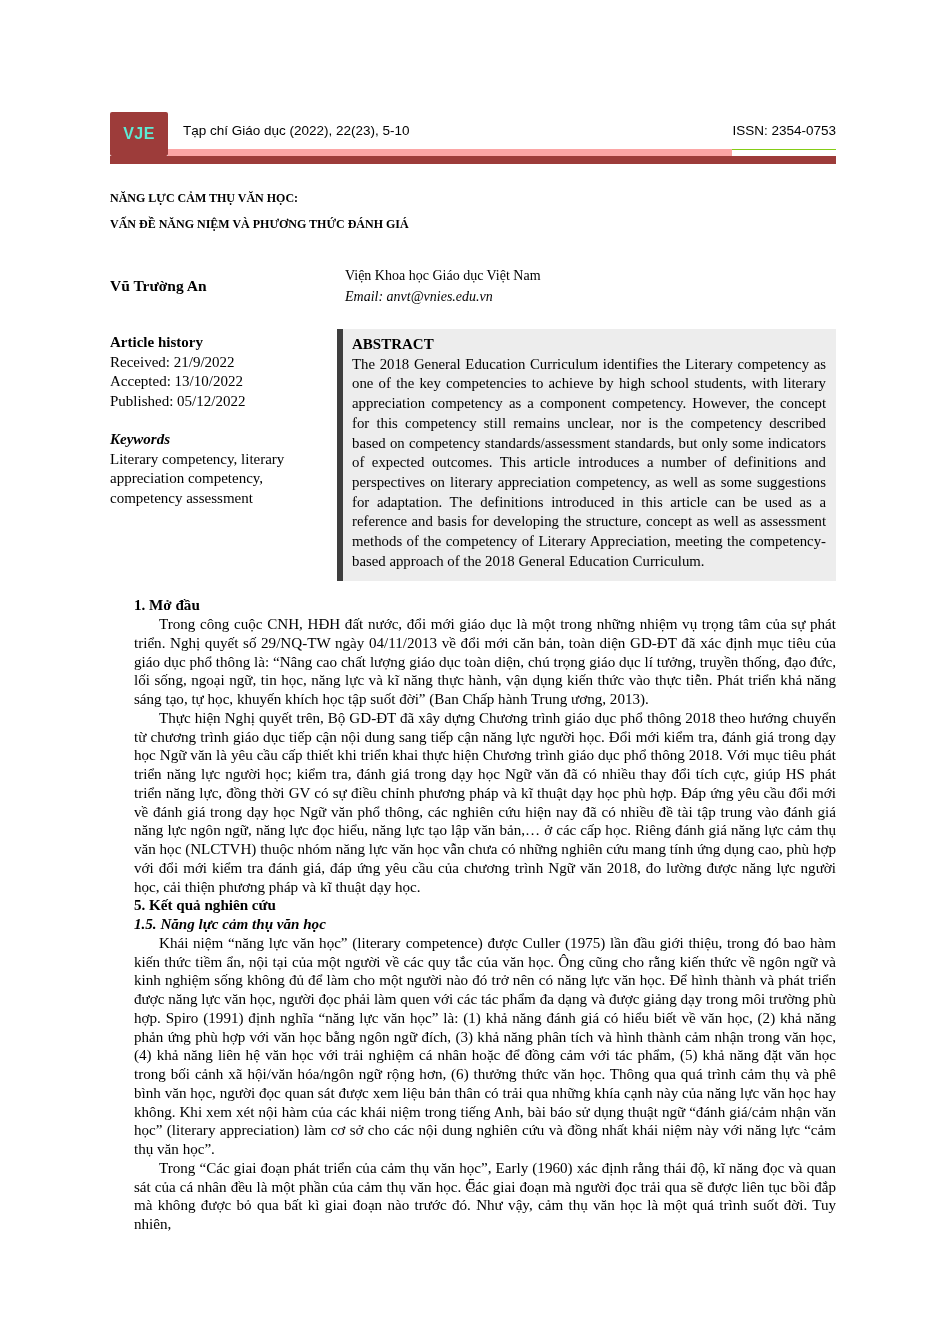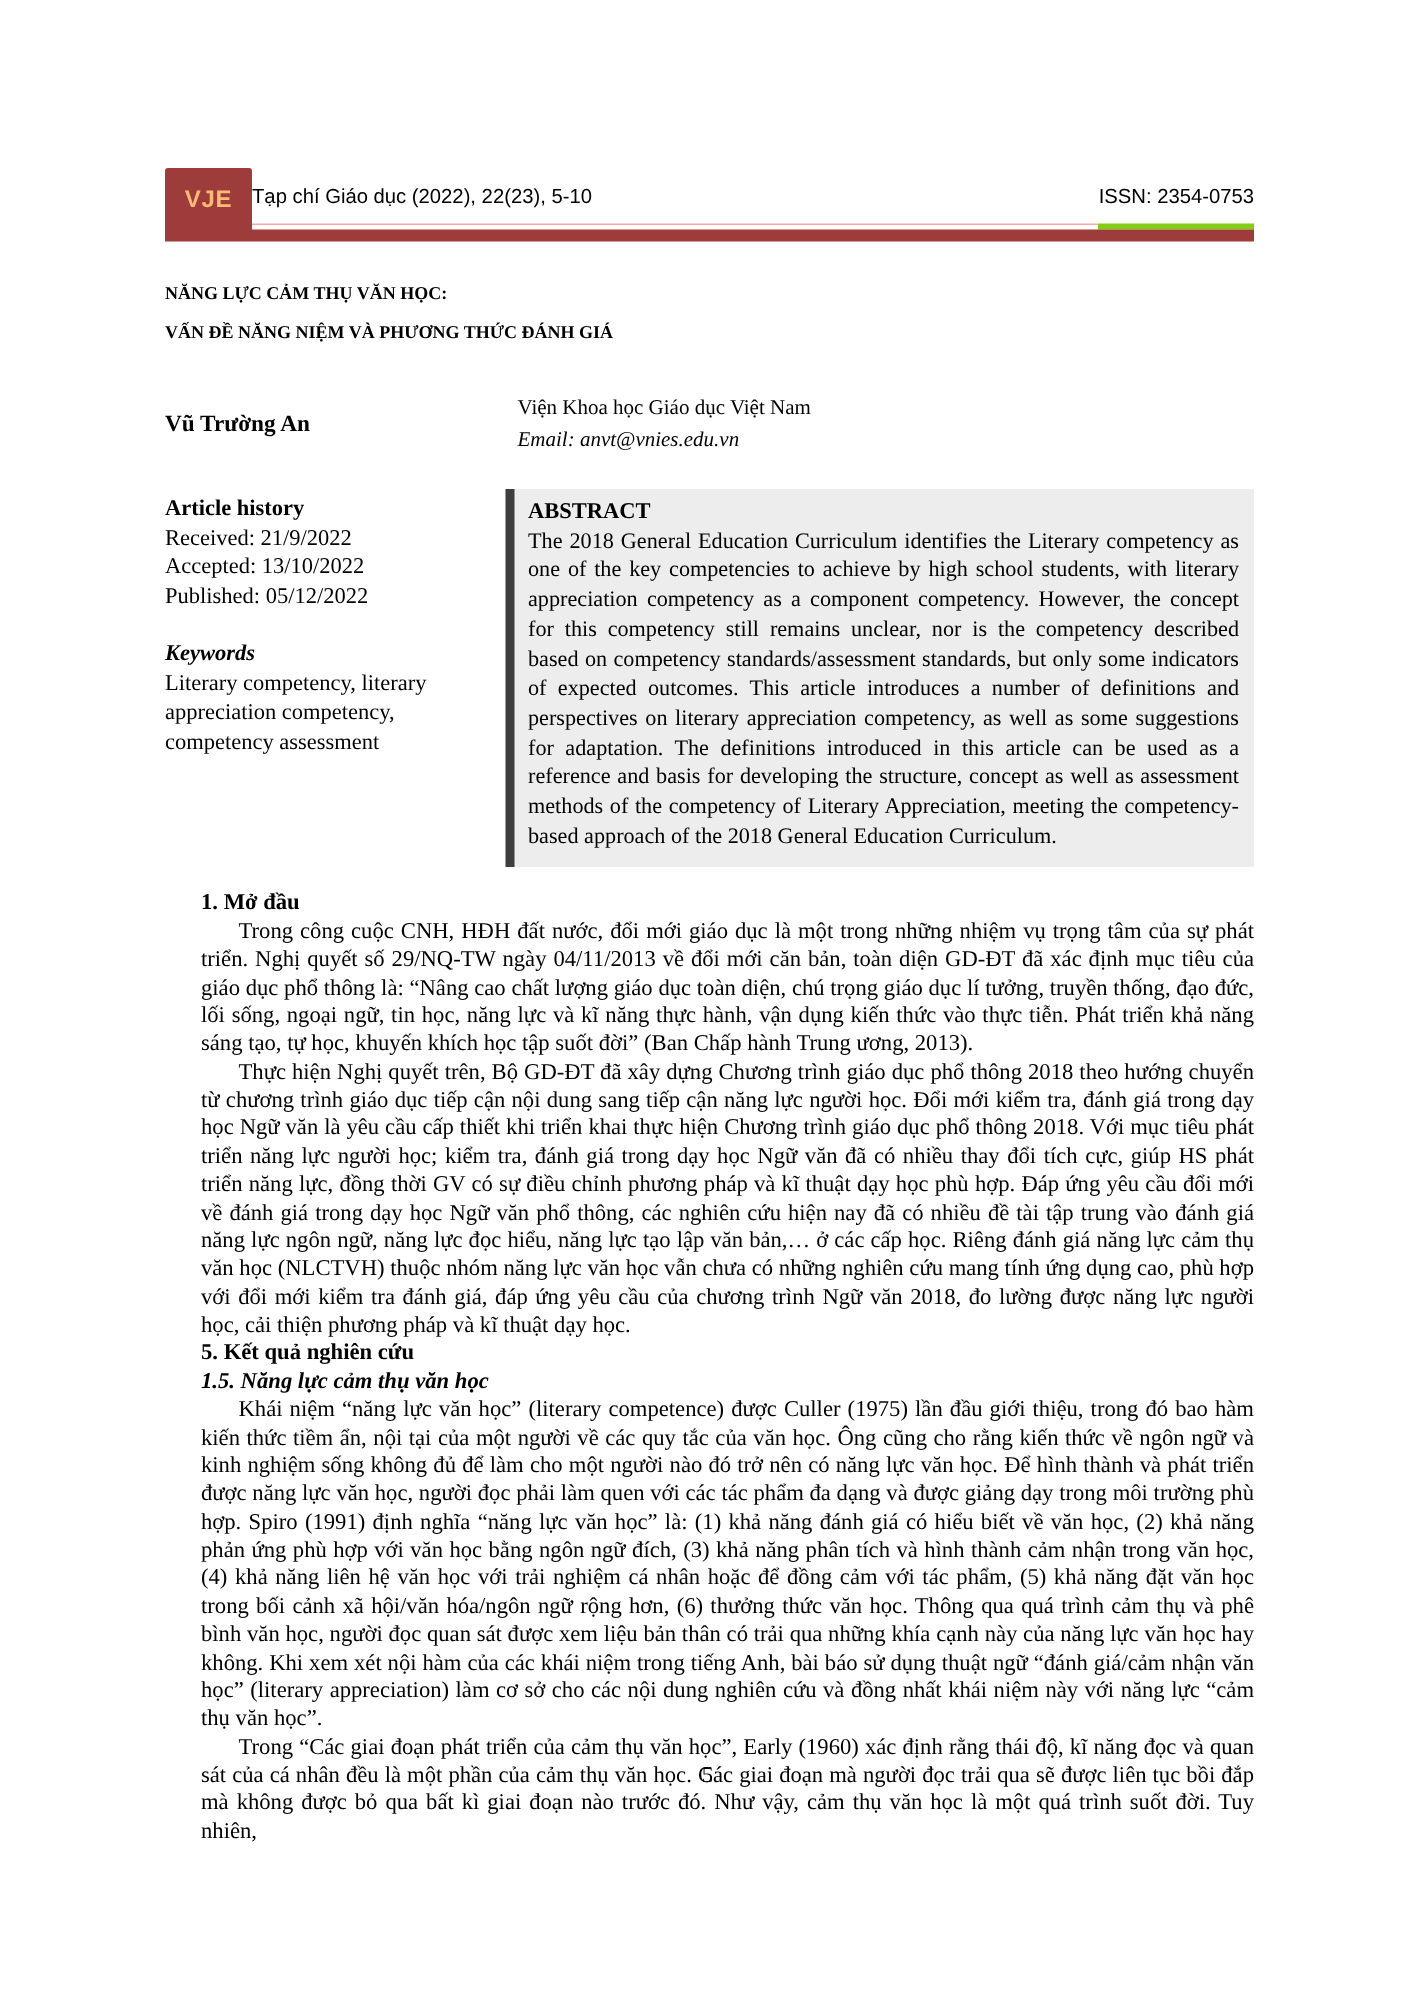--- a/index.html
+++ b/index.html
@@ -11,40 +11,41 @@
     color:#000;
     overflow:hidden;
   }
   .content { position:absolute; left:110px; top:112px; width:726px; }
 
   
   .header-row { display:flex; align-items:stretch; position:relative; }
   .logo-box {
     width:58px; height:44px;
     background:var(--brand);
-    color:#fdba74;
+    color:#5eead4;
     font-family:"Liberation Sans", sans-serif;
     font-weight:bold; font-size:16px; letter-spacing:0.5px;
     display:flex; align-items:center; justify-content:center;
     border-radius:2px;
     position:relative; z-index:2;
     margin-bottom:-7px;
   }
   .header-mid {
     flex:1; display:flex; align-items:center;
+    padding-left:15px;
     font-family:"Liberation Sans", sans-serif;
     font-size:13.5px;
-    border-bottom:1px solid #fca5a5;
+    border-bottom:7px solid #fca5a5;
     height:37px;
   }
   .header-right {
     display:flex; align-items:center;
     font-family:"Liberation Sans", sans-serif;
     font-size:13.5px;
-    border-bottom:4px solid #84cc16;
+    border-bottom:1px solid #84cc16;
     height:37px;
   }
   .red-bar { height:8px; background:var(--brand); position:relative; z-index:1; }
 
   
   .paper-title {
     margin-top:21px;
     text-align:left;
     font-weight:bold;
     font-size:12px;

